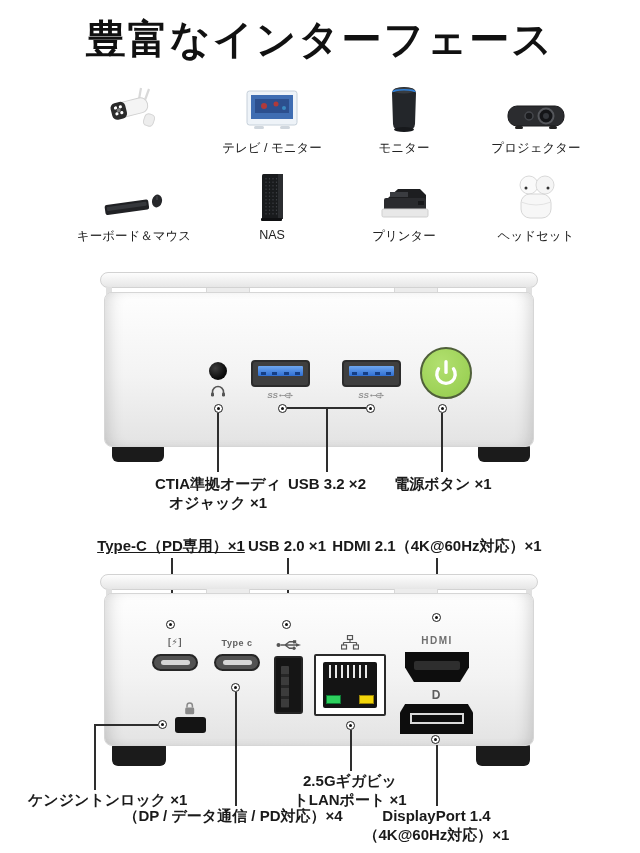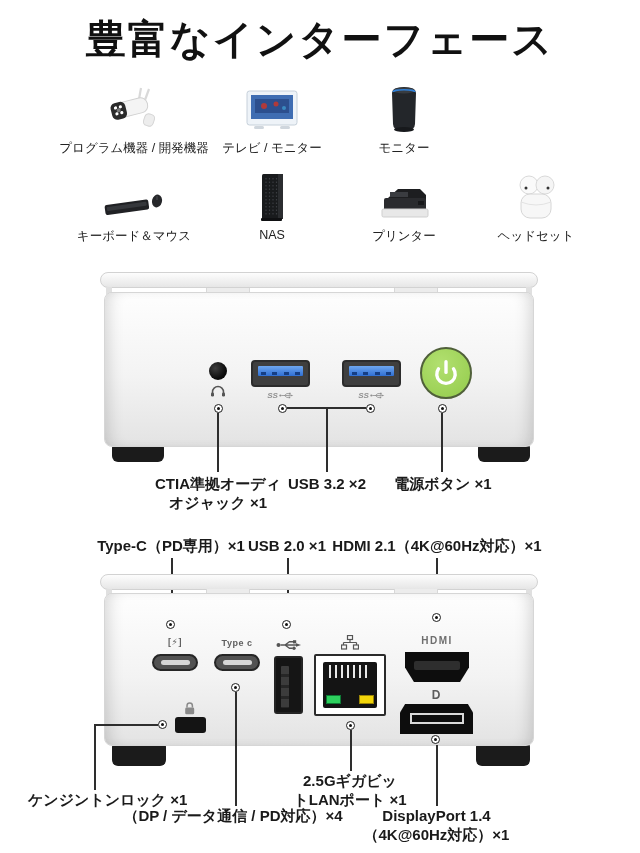--- a/index.html
+++ b/index.html
@@ -93,21 +93,20 @@
           <rect x="3" y="13" width="15" height="17" rx="5" fill="#2a2a2a"></rect>
           <circle cx="8" cy="18" r="1.6" fill="#fff"></circle>
             <circle cx="13" cy="18" r="1.6" fill="#fff"></circle>
           <circle cx="8" cy="24" r="1.6" fill="#fff"></circle>
             <circle cx="13" cy="24" r="1.6" fill="#fff"></circle>
           <circle cx="10.5" cy="21" r="2" fill="#777"></circle>
         </g>
         <rect x="36" y="28" width="10" height="12" rx="4" fill="#ededed" stroke="#d5d5d5" transform="rotate(18 41 34)"></rect>
       </svg>
     </div>
-    <div class="device-label">プログラム機器 / 開発機器</div>
   </div>
 
   <div class="device-cell" style="left:206px;top:84px;justify-content:center;">
     <div class="device-iconbox">
       <svg width="60" height="46" viewBox="0 0 60 46">
         <rect x="5" y="3" width="50" height="34" rx="2.5" fill="#eef3f8" stroke="#c6d0da"></rect>
         <rect x="9" y="7" width="42" height="24" fill="#3f6db2"></rect>
         <rect x="13" y="11" width="34" height="14" fill="#2c4f8e"></rect>
         <circle cx="22" cy="18" r="3" fill="#b03a3a"></circle>
           <circle cx="34" cy="16" r="2.5" fill="#b03a3a"></circle>
@@ -124,20 +123,33 @@
       <svg width="40" height="50" viewBox="0 0 40 50">
         <path d="M8,9 Q8,3 20,3 Q32,3 32,9 L31,40 Q31,47 20,47 Q9,47 9,40 Z" fill="#23262a"></path>
         <ellipse cx="20" cy="6.5" rx="11" ry="3" fill="#383c41"></ellipse>
         <path d="M9.3,8 Q9,5.8 20,5.8 Q31,5.8 30.7,8" stroke="#2f80d8" stroke-width="1.6" fill="none"></path>
         <ellipse cx="20" cy="45.5" rx="10" ry="2.4" fill="#17191c"></ellipse>
       </svg>
     </div>
     <div class="device-label">モニター</div>
   </div>
 
+  <div class="device-cell" style="left:470px;top:84px;">
+    <div class="device-iconbox">
+      <svg width="62" height="34" viewBox="0 0 62 34">
+        <rect x="3" y="6" width="56" height="20" rx="9" fill="#2b2c2f" stroke="#1a1a1c"></rect>
+        <circle cx="41" cy="16" r="7.5" fill="#141518" stroke="#55575c" stroke-width="2"></circle>
+        <circle cx="41" cy="16" r="3" fill="#33363b"></circle>
+        <circle cx="24" cy="16" r="4" fill="#1b1c1f" stroke="#45474c" stroke-width="1.5"></circle>
+        <rect x="10" y="26" width="8" height="3" rx="1.5" fill="#222"></rect>
+        <rect x="44" y="26" width="8" height="3" rx="1.5" fill="#222"></rect>
+      </svg>
+    </div>
+    <div class="device-label">プロジェクター</div>
+  </div>
 
   <div class="device-cell" style="left:206px;top:172px;">
     <div class="device-iconbox">
       <svg width="34" height="50" viewBox="0 0 34 50">
         <rect x="7" y="2" width="18" height="45" rx="1.5" fill="#191b1d"></rect>
         <rect x="23" y="2" width="5" height="45" fill="#2b2d30"></rect>
         <g stroke="#3a3d41" stroke-width="1.2" stroke-dasharray="1.5 2">
           <line x1="11" y1="6" x2="11" y2="43"></line>
             <line x1="14.5" y1="6" x2="14.5" y2="43"></line>
           <line x1="18" y1="6" x2="18" y2="43"></line>
@@ -264,21 +276,21 @@
     <span>CTIA準拠オーディ</span>
     <span>オジャック ×1</span>
   </div>
   <div class="callout" style="left:247px;top:474px;width:160px;">
     <span>USB 3.2 ×2</span>
   </div>
   <div class="callout nowrap" style="left:361px;top:474px;width:164px;">
     <span>電源ボタン ×1</span>
   </div>
 
-  <div class="callout nowrap" style="left:61px;top:536px;width:220px;">
+  <div class="callout nowrap" style="left:61px;top:536px;width:220px;text-decoration:underline;">
     <span>Type-C（PD専用）×1</span>
   </div>
   <div class="callout nowrap" style="left:227px;top:536px;width:120px;">
     <span>USB 2.0 ×1</span>
   </div>
   <div class="callout nowrap" style="left:327px;top:536px;width:220px;">
     <span>HDMI 2.1（4K@60Hz対応）×1</span>
   </div>
   <div class="vline" style="left:171px;top:558px;height:63px;"></div>
   <div class="vline" style="left:287px;top:558px;height:63px;"></div>

